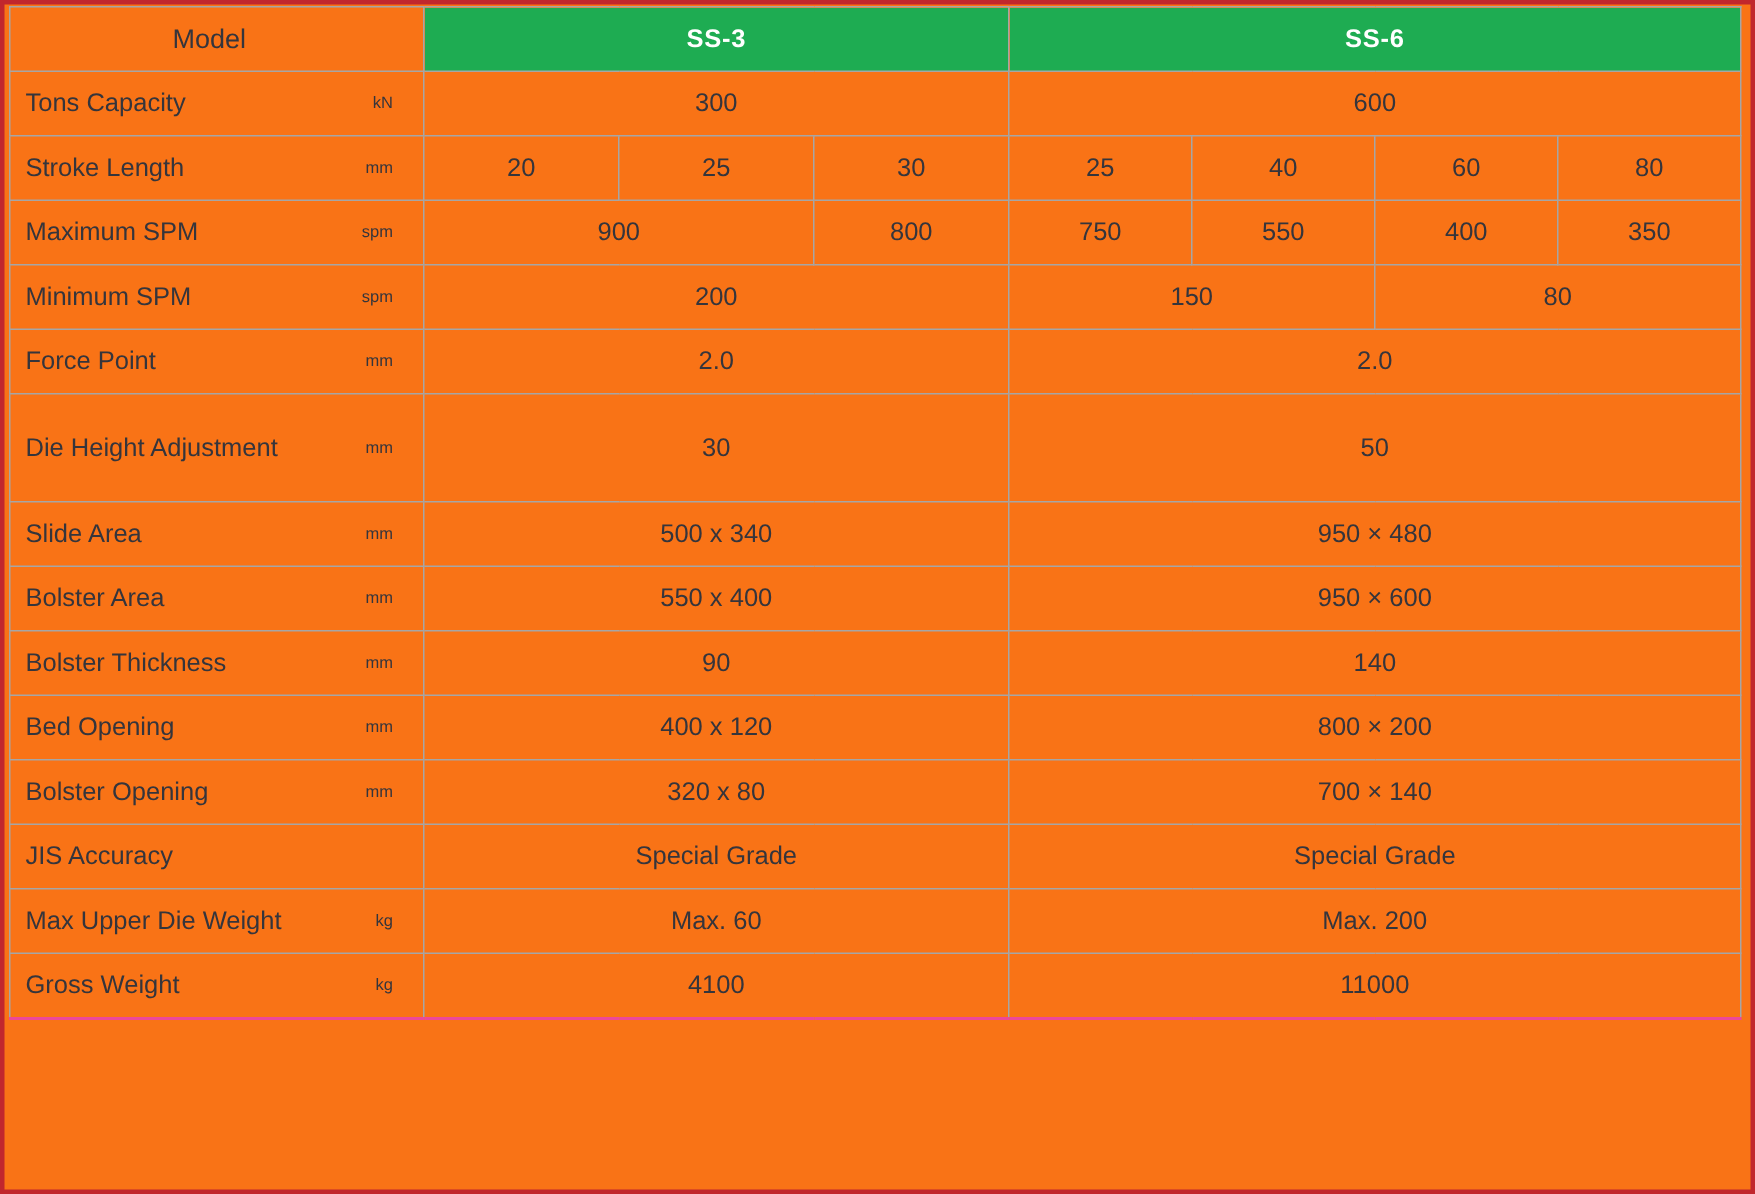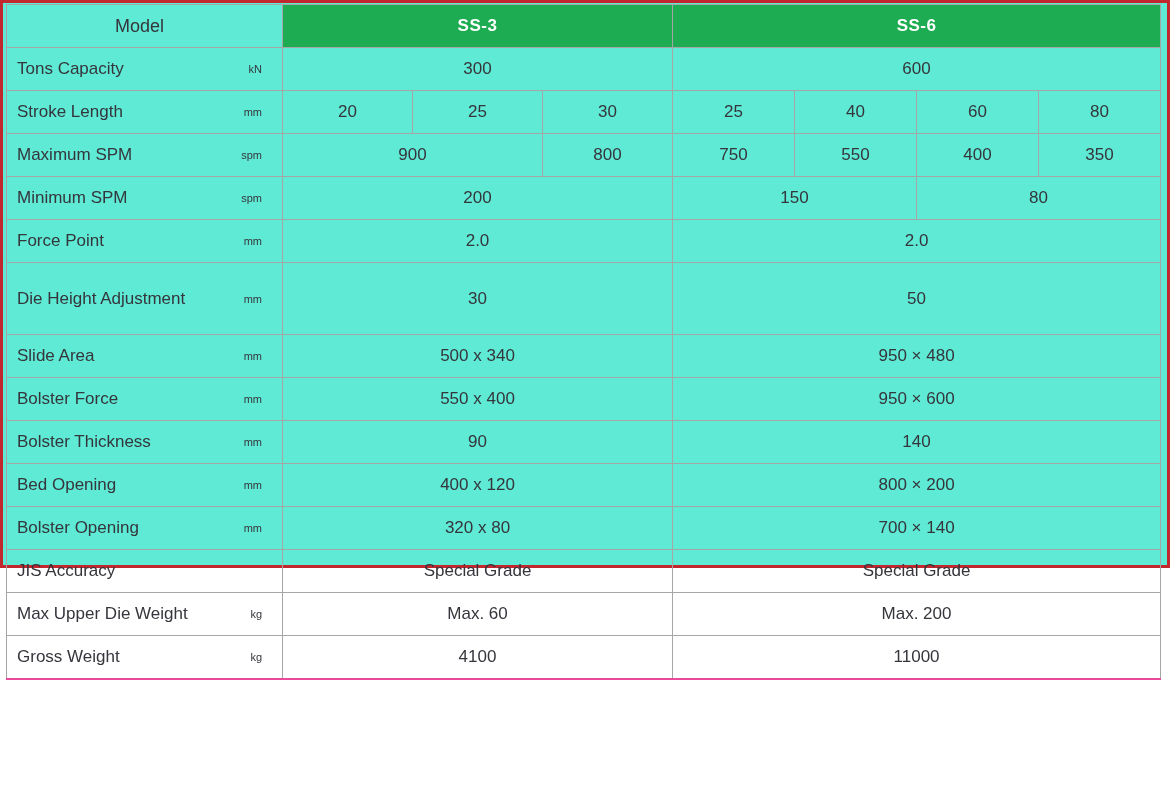--- a/index.html
+++ b/index.html
@@ -1,21 +1,21 @@
 <!DOCTYPE html>
 <html><head>
 <meta charset="utf-8">
 <style>
   html, body { margin: 0; padding: 0; background: #ffffff; }
   body { width: 1170px; height: 796px; }
   .page {
     box-sizing: border-box;
-    width: 1170px; height: 568px;
+    width: 1170px; height: 796px;
     border: 3px solid #C1272D;
-    background: #5eead4;
+    background: #f97316;
     padding: 1px 3px 0 3px;
     font-family: "Liberation Sans", sans-serif;
   }
   table.spec {
     border-collapse: collapse;
     table-layout: fixed;
     width: 1154px;
     color: #35353C;
   }
   .spec td {
@@ -168,21 +168,21 @@
           <span class="unit">mm</span>
         </div>
       </td>
       <td colspan="3" class="bsec">500 x 340</td>
       <td colspan="4">950 × 480</td>
     </tr>
 
     <tr>
       <td class="label-cell">
         <div class="inner">
-          <span class="label">Bolster Force</span>
+          <span class="label">Bolster Area</span>
           <span class="unit">mm</span>
         </div>
       </td>
       <td colspan="3" class="bsec">550 x 400</td>
       <td colspan="4">950 × 600</td>
     </tr>
 
     <tr>
       <td class="label-cell">
         <div class="inner">

